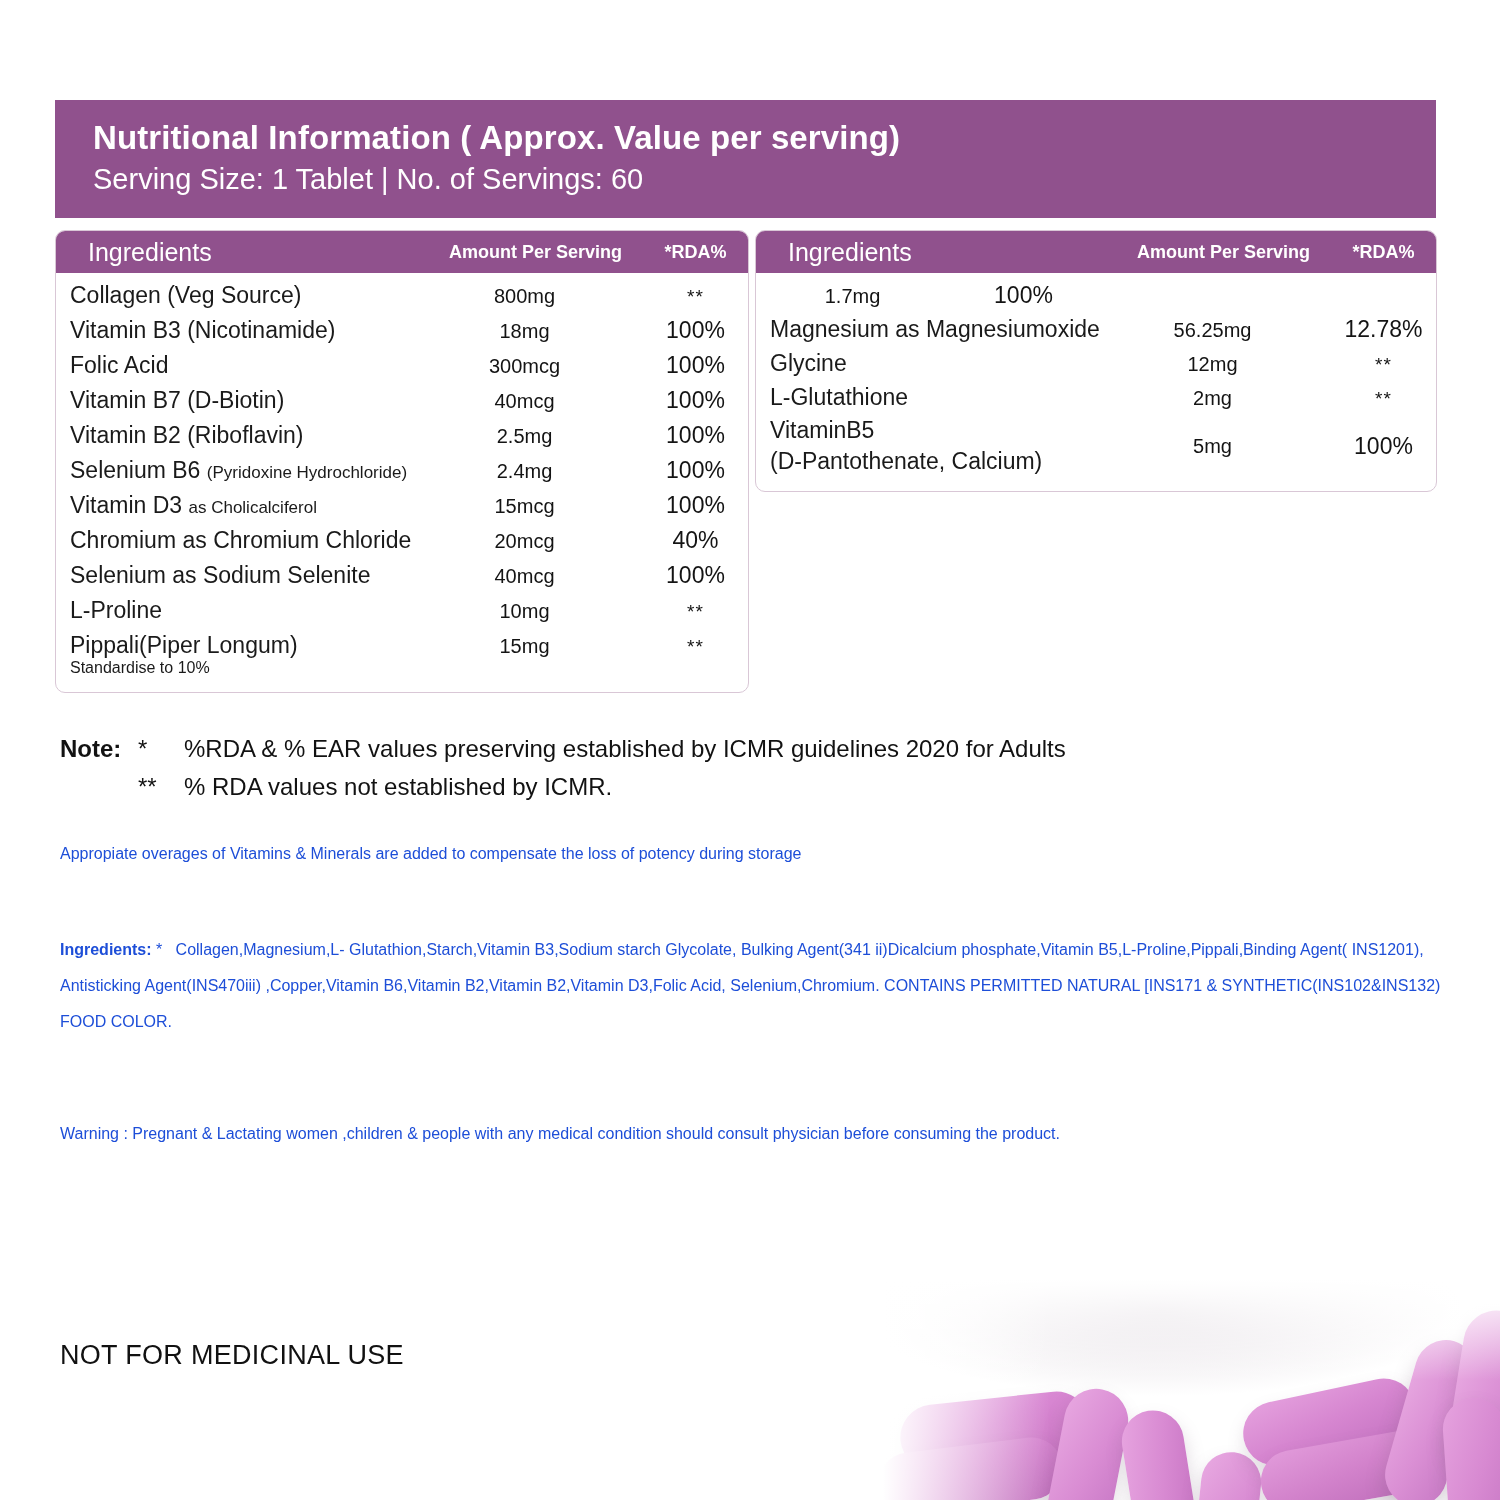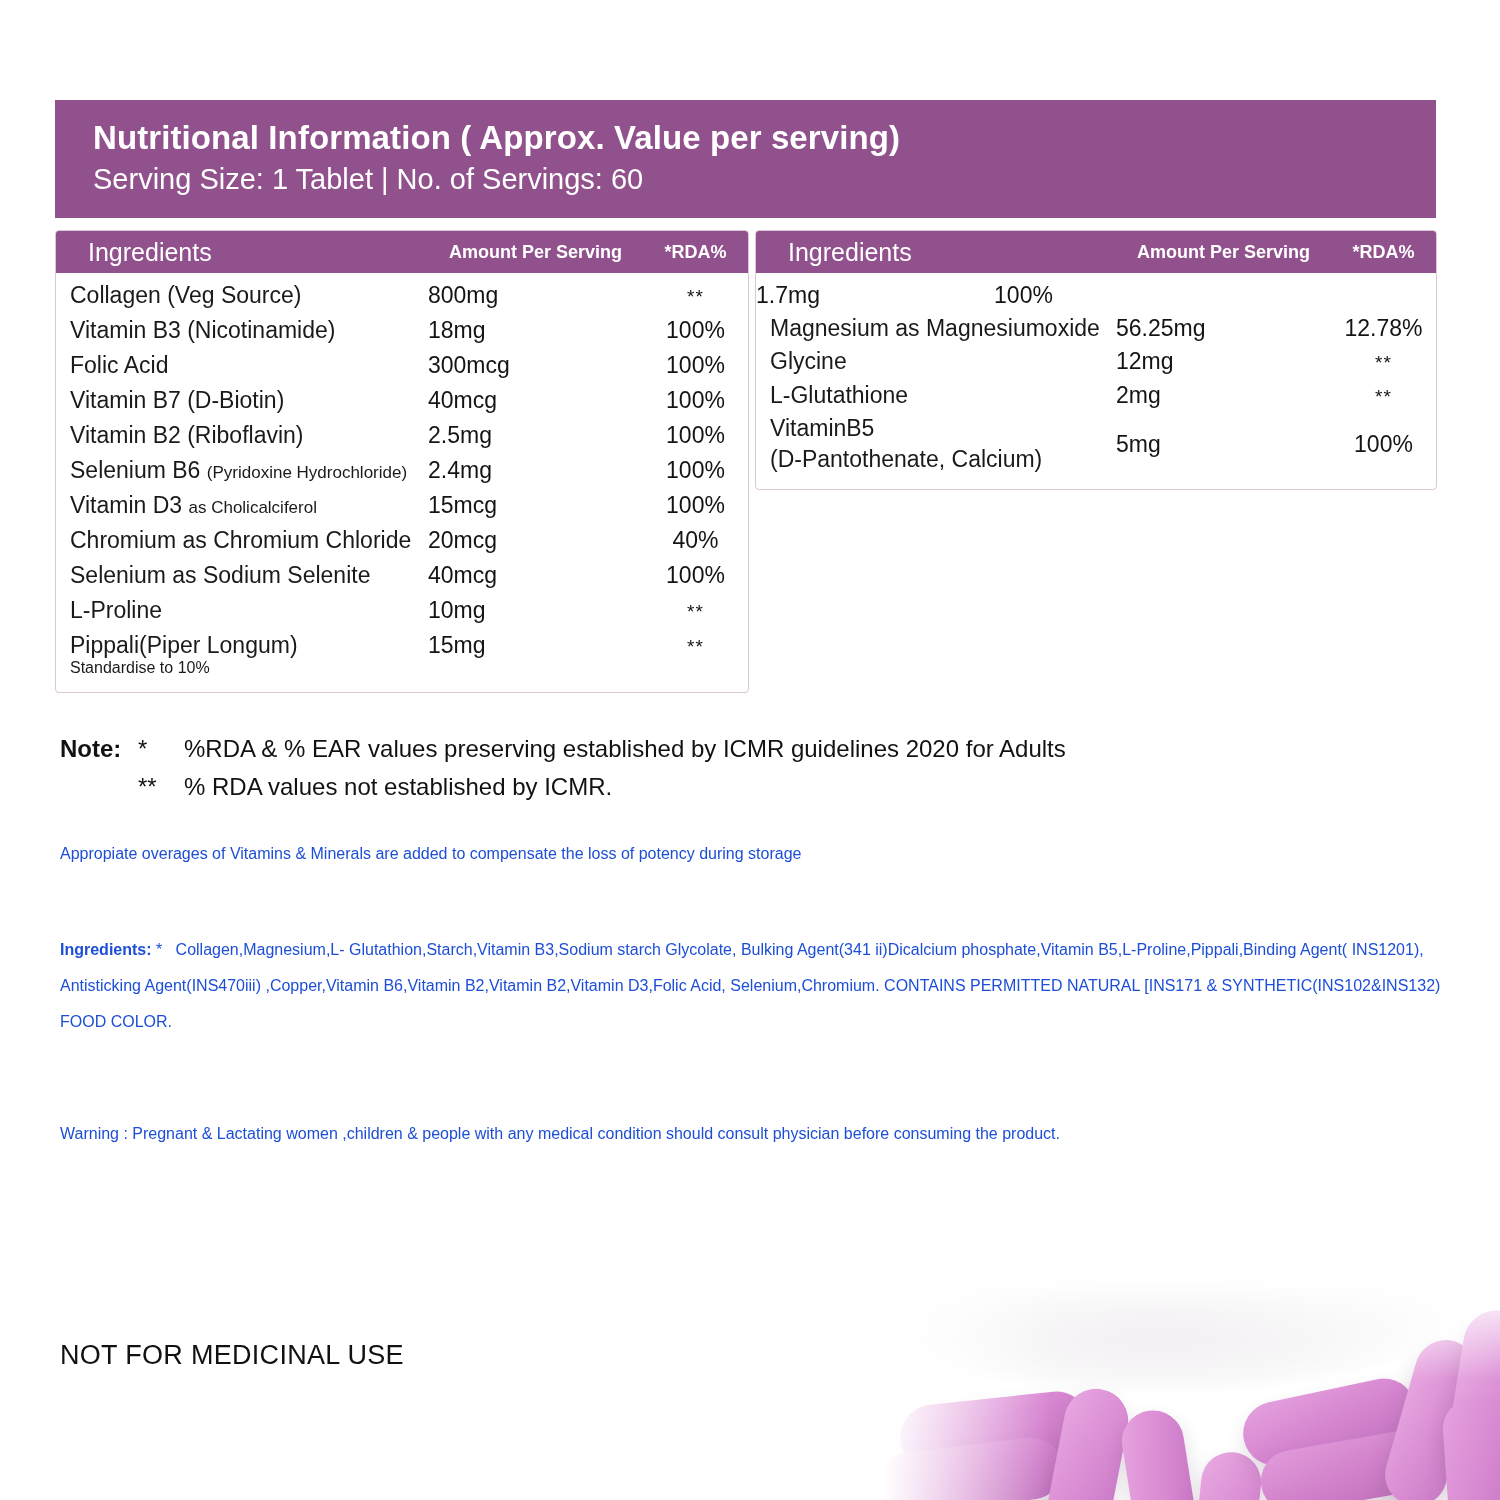--- a/index.html
+++ b/index.html
@@ -37,21 +37,21 @@
     line-height:34px;
     margin-top:2px;
     white-space:nowrap;
   }
 
   
   .table-card {
     position:absolute;
     background:#ffffff;
     border:1px solid #d9c7d6;
-    border-radius:4px;
+    border-radius:10px;
     overflow:hidden;
   }
   .table-card.left  { left:55px;  top:230px; width:694px; }
   .table-card.right { left:755px; top:230px; width:682px; }
 
   .thead {
     display:flex;
     align-items:center;
     background:#90518D;
     height:42px;
@@ -83,23 +83,23 @@
   .td-name {
     flex:1;
     padding-left:14px;
     font-size:23px;
     line-height:33px;
     color:#1a1a1a;
     white-space:nowrap;
   }
   .td-name .sub { font-size:17px; }
   .td-amt {
-    font-size:23px;
+    font-size:20px;
     line-height:33px;
-    text-align:left;
+    text-align:center;
     padding-right:22px;
     white-space:nowrap;
   }
   .td-rda {
     font-size:23px;
     line-height:33px;
     text-align:center;
     white-space:nowrap;
   }
   .left .td-amt  { width:215px; }

